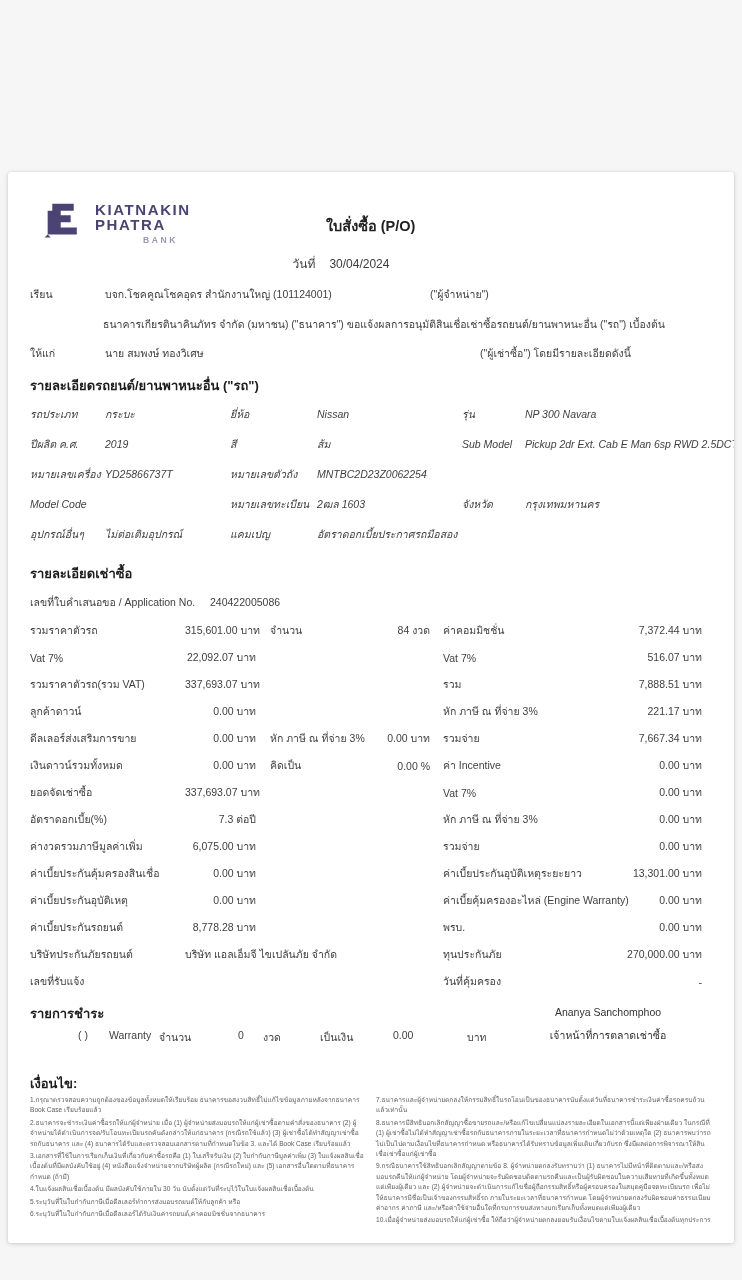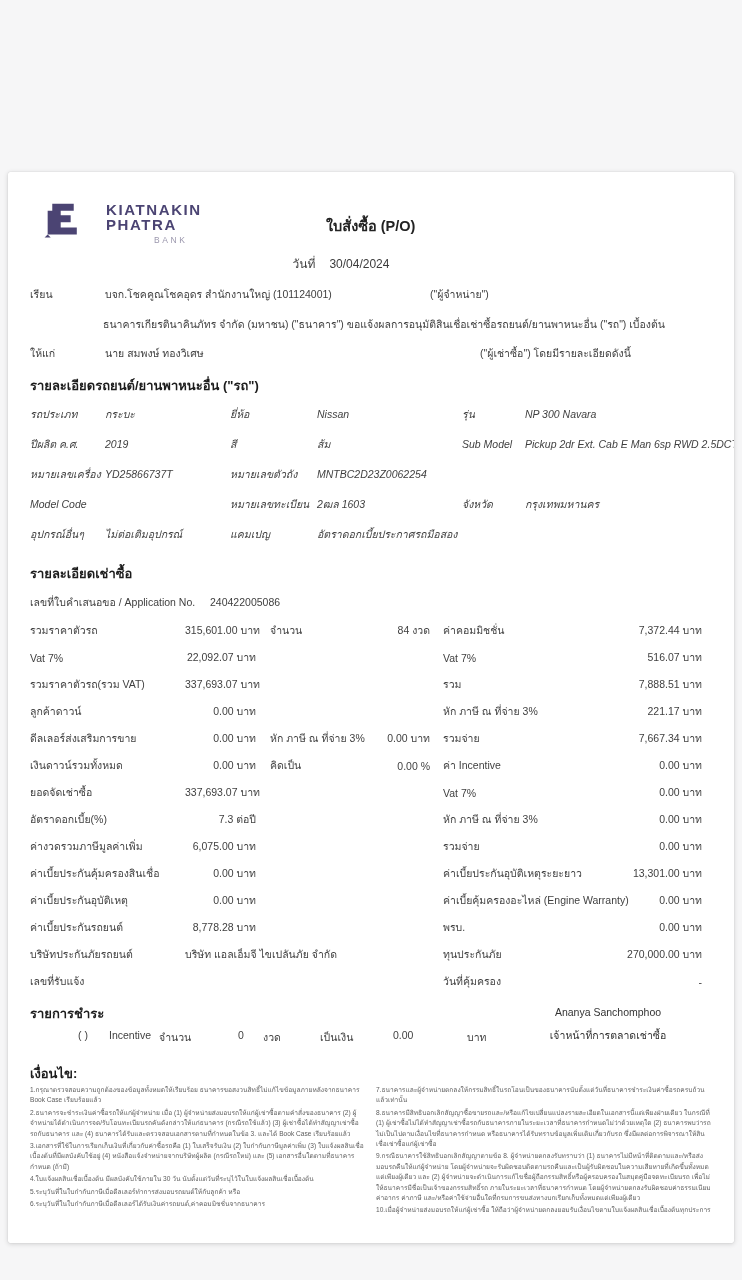--- a/index.html
+++ b/index.html
@@ -2,25 +2,25 @@
 <html><head>
 <meta charset="utf-8">
 <style>
   * { margin:0; padding:0; box-sizing:border-box; }
   html,body { width:742px; height:1280px; background:#f6f6f7; font-family:"Liberation Sans","DejaVu Sans",sans-serif; color:#3f3f3f; }
   .doc-card { position:absolute; left:8px; top:172px; width:726px; height:1071px;
     background:#ffffff; border-radius:2px; box-shadow:0 1px 5px rgba(0,0,0,.16), 0 0 1px rgba(0,0,0,.2);
     padding:20px 22px 14px 22px; overflow:hidden; }
   
   .hdr { position:relative; height:82px; }
-  .logo-wrap { position:absolute; left:10px; top:6px; display:flex; align-items:flex-start; gap:20px; }
+  .logo-wrap { position:absolute; left:10px; top:6px; display:flex; align-items:flex-start; gap:9px; }
   .logo-glyph { width:46px; height:50px; }
   .logo-text { line-height:1.02; padding-top:4px; }
   .logo-l1,.logo-l2 { font-size:15px; font-weight:700; letter-spacing:1.6px; color:#4b4473; }
-  .logo-l3 { font-size:8.5px; letter-spacing:2.6px; color:#9b97ad; margin-top:3px; font-weight:400;padding-left:48px; }
+  .logo-l3 { font-size:8.5px; letter-spacing:2.6px; color:#9b97ad; margin-top:3px; font-weight:700;padding-left:48px; }
   .doc-title { position:absolute; left:296px; top:22px; font-size:14.5px; font-weight:700; color:#222; }
   .date-row { text-align:center; padding-right:60px; padding-top:62px; font-size:12px; color:#3c3c3c; }
   .date-row .dl { margin-right:14px; }
   
   .addr-row { position:relative; font-size:10.5px; margin-top:12px; height:16px; white-space:nowrap; }
   .addr-label { display:inline-block; width:75px; }
   .addr-note-1 { position:absolute; left:400px; top:0; }
   .addr-note-2 { position:absolute; left:450px; top:0; }
   .intro-line { font-size:10.5px; margin:14px 0 4px 73px; white-space:nowrap; }
   .sec-title { font-size:13px; font-weight:700; color:#1c1c1c; margin-top:14px; height:24px; }
@@ -39,21 +39,21 @@
   
   .pay-title { margin-top:8px; height:22px; }
   .pay-row { position:relative; height:28px; font-size:10.5px; }
   .pay-row span { position:absolute; top:4px; white-space:nowrap; }
   .p-chk { left:48px; } .p-name { left:79px; } .p-qlab { left:129px; } .p-qty { left:208px; }
   .p-unit { left:233px; } .p-alab { left:290px; } .p-amt { left:363px; } .p-cur { left:437px; }
   
   .signature { position:absolute; left:500px; top:834px; width:200px; text-align:center; font-size:10.5px; color:#333; }
   .sig-name { margin-bottom:9px; }
   
-  .terms-title { margin-top:10px; height:22px; }
+  .terms-title { margin-top:20px; height:22px; }
   .terms-cols { display:flex; gap:10px; }
   .terms-col { flex:1; }
   .term { font-size:6.6px; line-height:1.58; color:#5d5d5d; margin-bottom:2px; }
 </style>
 </head>
 <body>
 
 <div class="doc-card">
 
   <div class="hdr">
@@ -267,21 +267,21 @@
     <span class="num"></span>
     <span class="rl">วันที่คุ้มครอง</span>
     <span class="rv">-</span>
   </div>
 </div>
 
   <div class="sec-title pay-title">รายการชำระ</div>
 
   <div class="pay-row">
     <span class="p-chk">( )</span>
-    <span class="p-name">Incentive</span>
+    <span class="p-name">Warranty</span>
     <span class="p-qlab">จำนวน</span>
     <span class="p-qty">0</span>
     <span class="p-unit">งวด</span>
     <span class="p-alab">เป็นเงิน</span>
     <span class="p-amt">0.00</span>
     <span class="p-cur">บาท</span>
   </div>
 
   <div class="sec-title terms-title">เงื่อนไข:</div>
 

